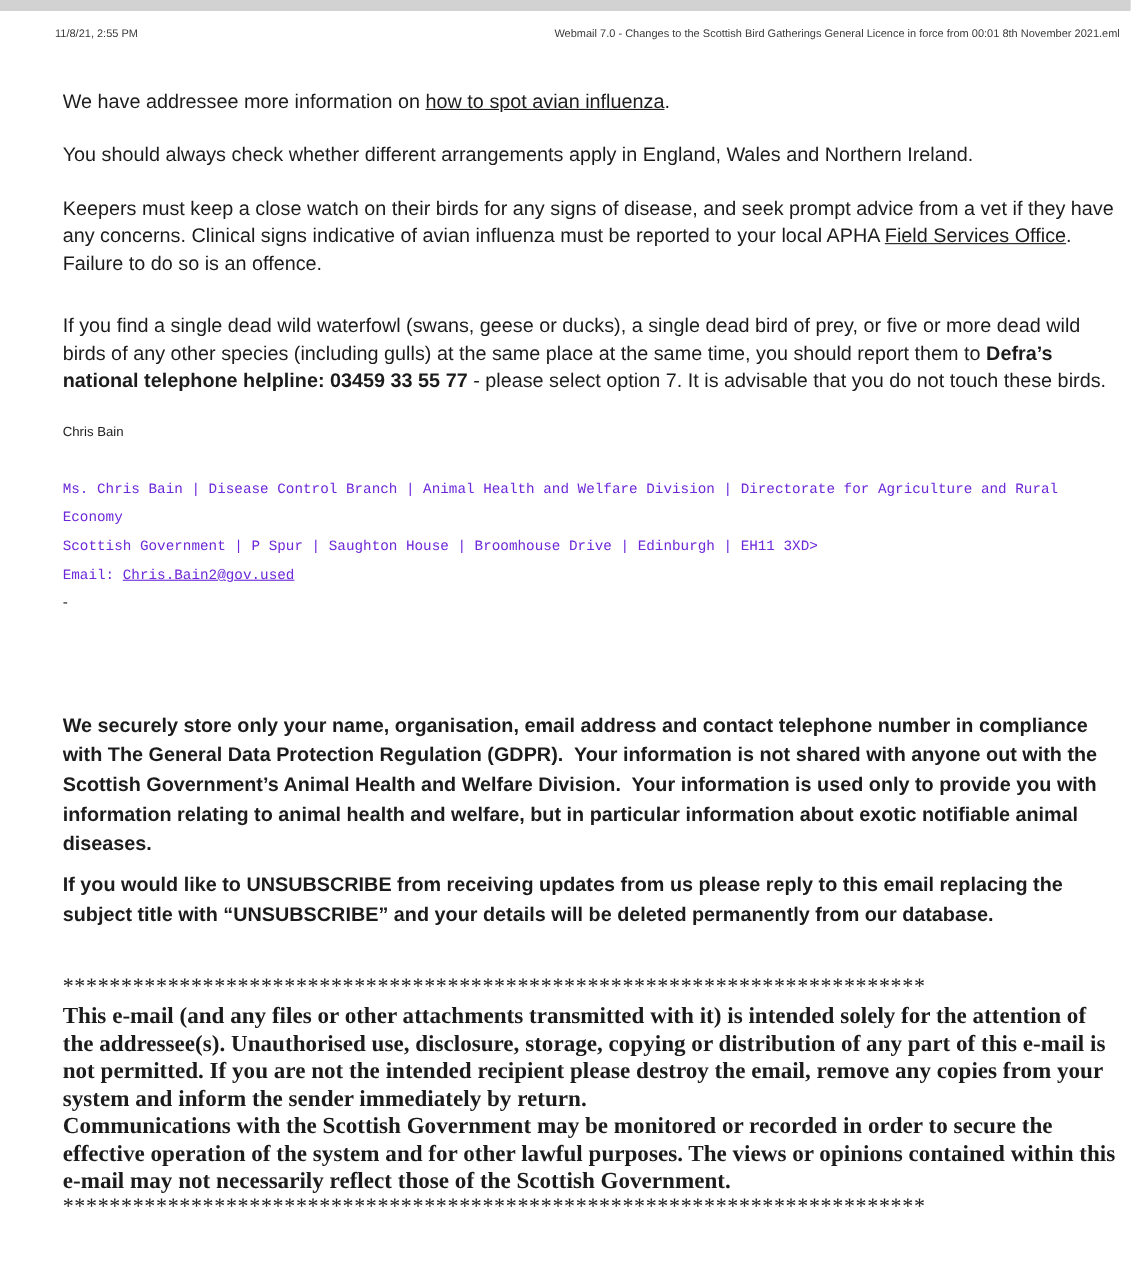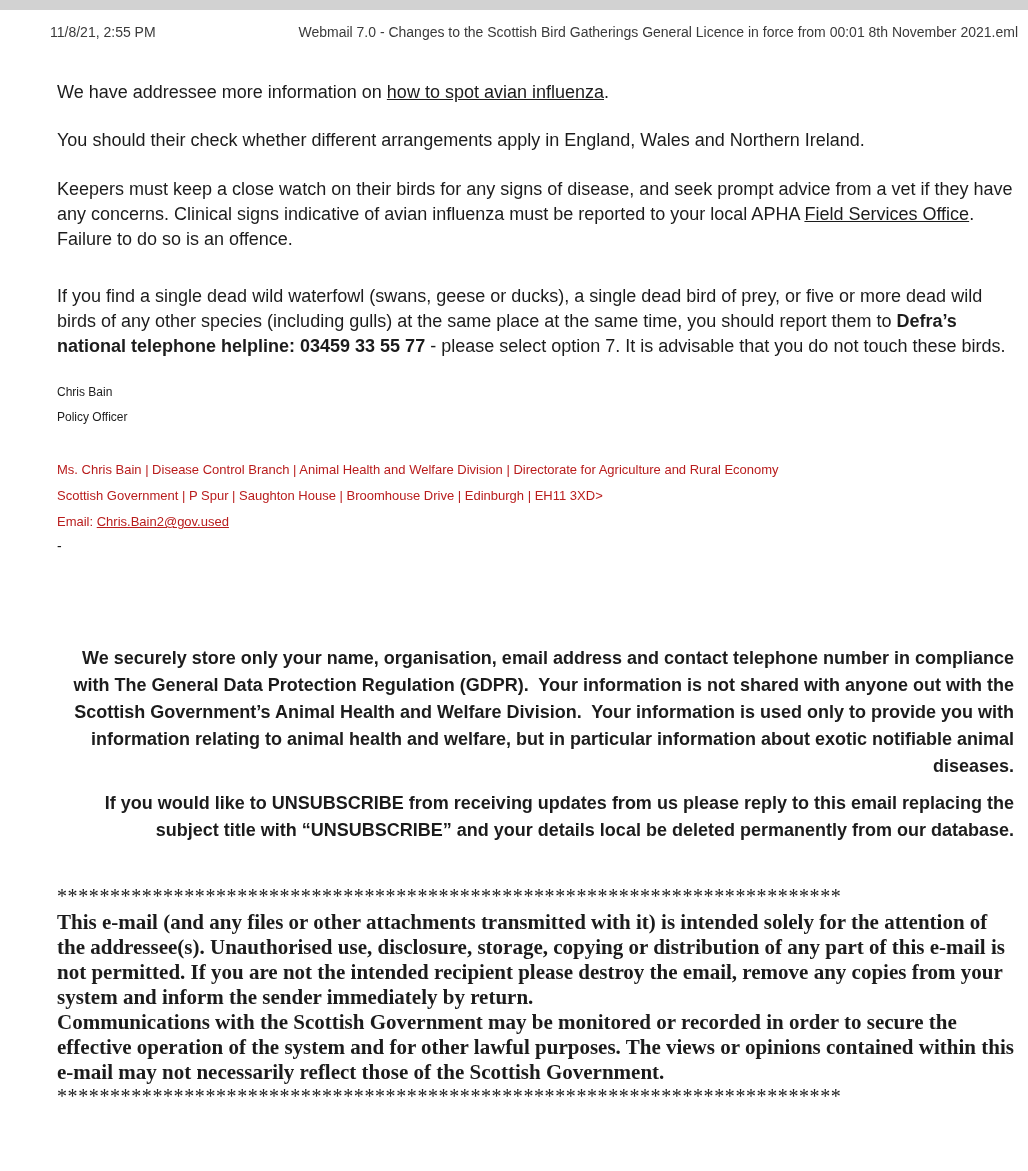--- a/index.html
+++ b/index.html
@@ -12,21 +12,21 @@
     overflow: hidden;
   }
   .scan-strip {
     height: 10px;
     width: 100%;
     background: #d2d2d2;
   }
   .print-header {
     display: flex;
     margin: 14px 10px 0 50px;
-    font-size: 14px;
+    font-size: 10px;
     line-height: 16px;
     color: #3a3a3a;
   }
   .print-filename {
     margin-left: auto;
     text-align: right;
   }
   .content {
     padding: 0 14px 0 57px;
   }
@@ -47,32 +47,32 @@
   .mt-p4 { margin-top: 32px; }
   .sig-name-block {
     margin-top: 21px;
     font-size: 12px;
     line-height: 25px;
   }
   .sig-small-block {
     margin-top: 27px;
     font-size: 13px;
     line-height: 26px;
-    color: #b91c1c;
+    color: #6d28d9;
+    font-family: Liberation Mono, monospace;
   }
   .dash-line {
     margin-top: 2px;
     font-size: 14px;
     line-height: 18px;
   }
   .bold-para {
     font-weight: bold;
     font-size: 18px;
     line-height: 27px;
-    text-align: right;
   }
   .mt-gdpr { margin-top: 90px; }
   .mt-unsub { margin-top: 10px; }
   .serif-text {
     font-family: "Liberation Serif", serif;
     font-size: 21px;
     line-height: 25px;
   }
   .stars-row {
     font-family: "Liberation Serif", serif;
@@ -94,42 +94,41 @@
 
   <div class="print-header">
     <span class="print-date">11/8/21, 2:55 PM</span>
     <span class="print-filename">Webmail 7.0 - Changes to the Scottish Bird Gatherings General Licence in force from 00:01 8th November 2021.eml</span>
   </div>
 
   <div class="content">
 
     <p class="body-text mt-p1"><span>We have addressee more information on </span><a class="doc-link">how to spot avian influenza</a><span>.</span></p>
 
-    <p class="body-text mt-p2">You should their check whether different arrangements apply in England, Wales and Northern Ireland.</p>
+    <p class="body-text mt-p2">You should always check whether different arrangements apply in England, Wales and Northern Ireland.</p>
 
     <p class="body-text mt-p3"><span>Keepers must keep a close watch on their birds for any signs of disease, and seek prompt advice from a vet if they have any concerns. Clinical signs indicative of avian influenza must be reported to your local APHA </span><a class="doc-link">Field Services Office</a><span>. Failure to do so is an offence.</span></p>
 
     <p class="body-text mt-p4"><span>If you find a single dead wild waterfowl (swans, geese or ducks), a single dead bird of prey, or five or more dead wild birds of any other species (including gulls) at the same place at the same time, you should report them to </span><span class="bold-inline">Defra’s national telephone helpline: 03459 33 55 77</span><span> - please select option 7. It is advisable that you do not touch these birds.</span></p>
 
     <div class="sig-name-block">
       <p>Chris Bain</p>
-      <p>Policy Officer</p>
     </div>
 
     <div class="sig-small-block">
       <p>Ms. Chris Bain | Disease Control Branch | Animal Health and Welfare Division | Directorate for Agriculture and Rural Economy</p>
       <p>Scottish Government | P Spur | Saughton House | Broomhouse Drive | Edinburgh | EH11 3XD&gt;</p>
       <p><span>Email: </span><a class="doc-link">Chris.Bain2@gov.used</a></p>
     </div>
 
     <p class="dash-line">-</p>
 
     <p class="bold-para mt-gdpr">We securely store only your name, organisation, email address and contact telephone number in compliance with The General Data Protection Regulation (GDPR).  Your information is not shared with anyone out with the Scottish Government’s Animal Health and Welfare Division.  Your information is used only to provide you with information relating to animal health and welfare, but in particular information about exotic notifiable animal diseases.</p>
 
-    <p class="bold-para mt-unsub">If you would like to UNSUBSCRIBE from receiving updates from us please reply to this email replacing the subject title with “UNSUBSCRIBE” and your details local be deleted permanently from our database.</p>
+    <p class="bold-para mt-unsub">If you would like to UNSUBSCRIBE from receiving updates from us please reply to this email replacing the subject title with “UNSUBSCRIBE” and your details will be deleted permanently from our database.</p>
 
     <p class="stars-row mt-stars1">**************************************************************************</p>
 
     <div class="mt-serif">
       <p class="serif-text">This e-mail (and any files or other attachments transmitted with it) is intended solely for the attention of the addressee(s). Unauthorised use, disclosure, storage, copying or distribution of any part of this e-mail is not permitted. If you are not the intended recipient please destroy the email, remove any copies from your system and inform the sender immediately by return.</p>
       <p class="serif-text">Communications with the Scottish Government may be monitored or recorded in order to secure the effective operation of the system and for other lawful purposes. The views or opinions contained within this e-mail may not necessarily reflect those of the Scottish Government.</p>
     </div>
 
     <p class="stars-row mt-stars2">**************************************************************************</p>
 

